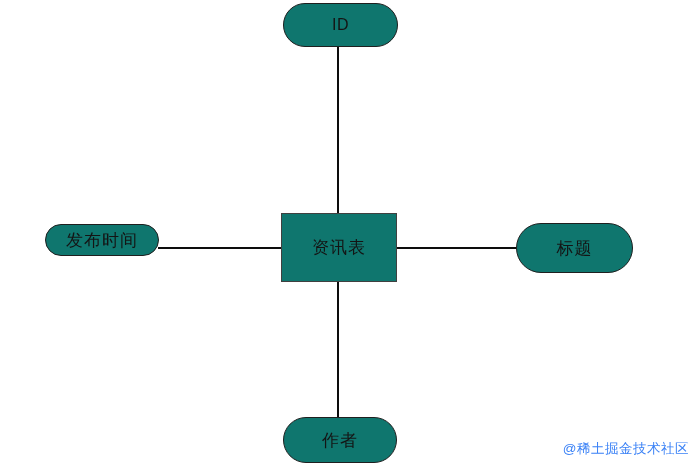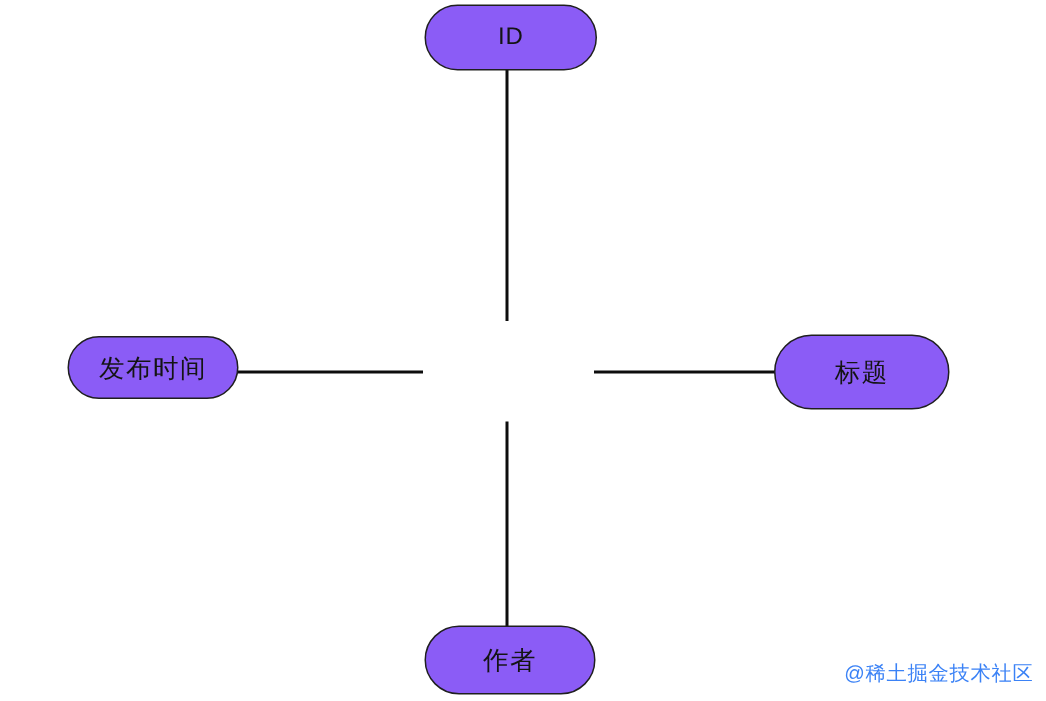--- a/index.html
+++ b/index.html
@@ -14,35 +14,35 @@
     background: #ffffff;
     overflow: hidden;
     font-family: "Liberation Sans", "DejaVu Sans", sans-serif;
     color: #1a1a1a;
   }
   .node {
     position: absolute;
     display: flex;
     align-items: center;
     justify-content: center;
-    background: #8b5cf6;
+    background: #0f766e;
     box-sizing: border-box;
     font-size: 17px;
     letter-spacing: 1px;
     color: #141414;
     z-index: 2;
   }
   .oval {
     border: 1.6px solid #1f1f1f;
   }
   .entity-rect {
     border: 1.2px solid #404040;
   }
   .oval-top    { left: 283px; top: 3px;   width: 115px; height: 44px; border-radius: 22px; font-size: 16px; letter-spacing: 0.5px; }
-  .oval-left   { left: 45px;  top: 224px; width: 114px; height: 42px; border-radius: 25px; text-align: right; }
+  .oval-left   { left: 45px;  top: 224px; width: 114px; height: 32px; border-radius: 25px; text-align: right; }
   .oval-right  { left: 516px; top: 223px; width: 117px; height: 50px; border-radius: 25px; }
   .oval-bottom { left: 283px; top: 417px; width: 114px; height: 46px; border-radius: 23px; }
   .entity-rect { left: 281px; top: 213px; width: 116px; height: 69px; }
   .connector {
     position: absolute;
     background: #0d0d0d;
     z-index: 1;
   }
   .conn-v { width: 2px; }
   .conn-h { height: 2px; }
@@ -80,16 +80,19 @@
   </div>
 
   <div class="node oval oval-bottom">
     <span>作者</span>
   </div>
 
   <div class="node oval oval-left">
     <span>发布时间</span>
   </div>
 
+  <div class="node entity-rect">
+    <span>资讯表</span>
+  </div>
 
   <div class="watermark">@稀土掘金技术社区</div>
 
 </div>
 
 </body></html>

